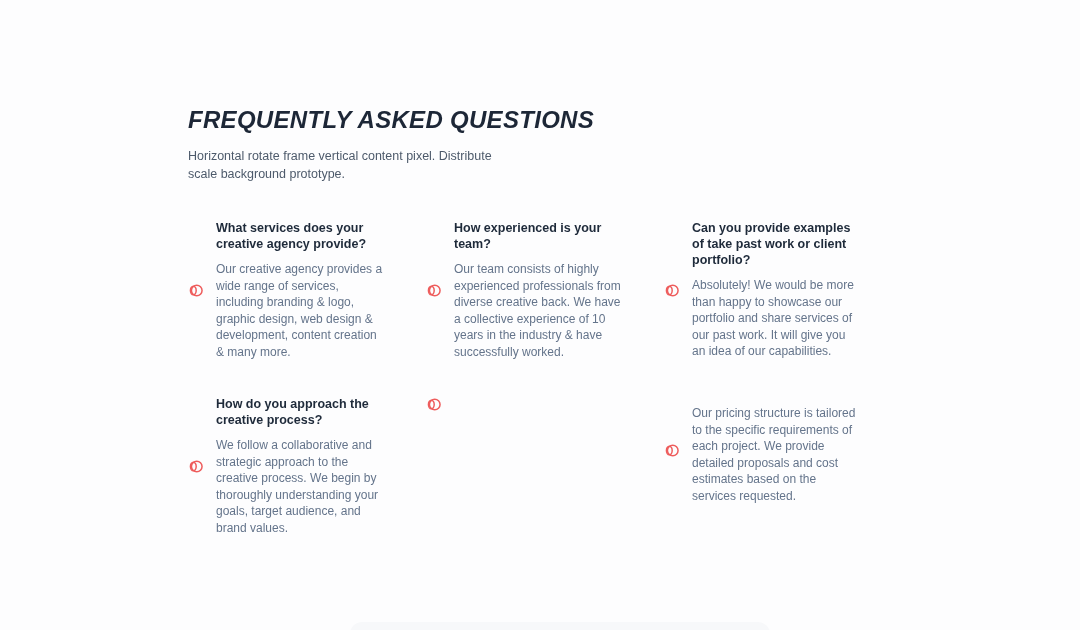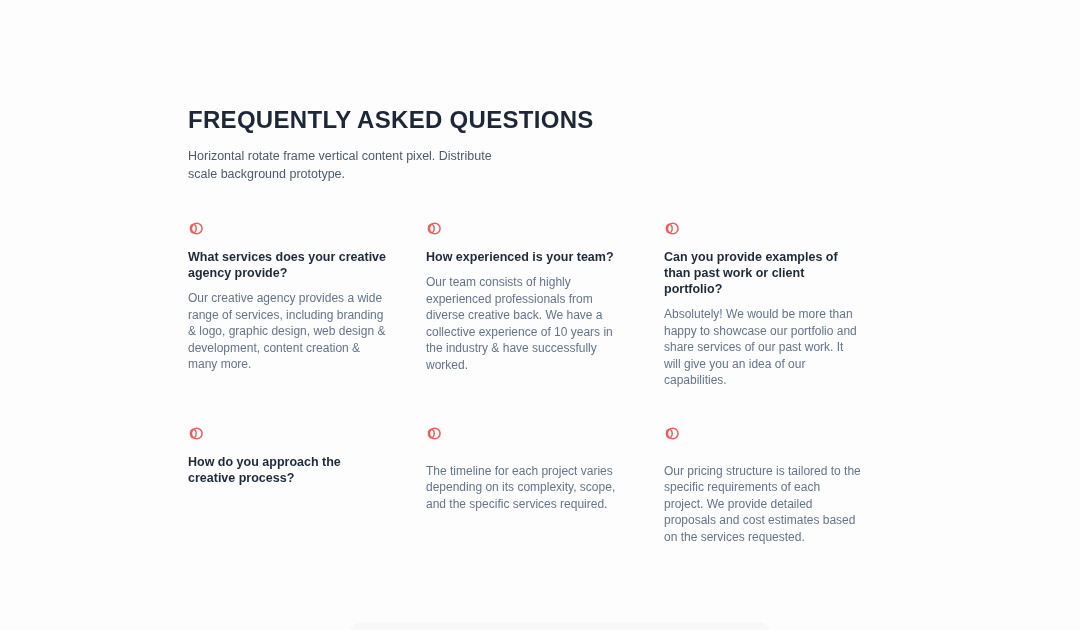--- a/index.html
+++ b/index.html
@@ -14,40 +14,40 @@
   .section {
     padding: 106px 0 0 188px;
     width: 900px;
   }
   .title {
     font-size: 24px;
     font-weight: 800;
     letter-spacing: 0.3px;
     color: #1d2737;
     line-height: 28px;
+    font-style: italic;
   }
   .subtitle {
     margin-top: 13px;
     font-size: 12.5px;
     line-height: 18px;
     color: #4d5a6b;
   }
   .faq-grid {
     margin-top: 37px;
     display: grid;
     grid-template-columns: repeat(3, 238px);
     row-gap: 36px;
     align-items: start;
   }
   .faq-item {
     display: flex;
     gap: 13px;
-    align-items: flex-start;
+    align-items: center;
     padding-right: 40px;
-    flex-direction: column;
   }
   .faq-icon {
     flex: 0 0 auto;
     margin-top: 1px;
     width: 15px;
     height: 15px;
     display: block;
   }
   .faq-text { flex: 1 1 auto; }
   .faq-question {
@@ -105,42 +105,42 @@
         <div class="faq-answer">Our team consists of highly experienced professionals from diverse creative back. We have a collective experience of 10 years in the industry &amp; have successfully worked.</div>
       </div>
     </div>
 
     <div class="faq-item">
       <svg class="faq-icon" viewBox="0 0 24 24" aria-hidden="true">
         <circle cx="14" cy="12" r="8.5" fill="none" stroke="#ee5c5c" stroke-width="2.4"></circle>
         <ellipse cx="8.5" cy="12" rx="4.6" ry="6.8" fill="none" stroke="#ee5c5c" stroke-width="2.4"></ellipse>
       </svg>
       <div class="faq-text">
-        <div class="faq-question">Can you provide examples of than past work or client portfolio?</div>
+        <div class="faq-question">Can you provide examples of take past work or client portfolio?</div>
         <div class="faq-answer">Absolutely! We would be more than happy to showcase our portfolio and share services of our past work. It will give you an idea of our capabilities.</div>
       </div>
     </div>
 
     <div class="faq-item">
       <svg class="faq-icon" viewBox="0 0 24 24" aria-hidden="true">
         <circle cx="14" cy="12" r="8.5" fill="none" stroke="#ee5c5c" stroke-width="2.4"></circle>
         <ellipse cx="8.5" cy="12" rx="4.6" ry="6.8" fill="none" stroke="#ee5c5c" stroke-width="2.4"></ellipse>
       </svg>
       <div class="faq-text">
         <div class="faq-question">How do you approach the creative process?</div>
+        <div class="faq-answer">We follow a collaborative and strategic approach to the creative process. We begin by thoroughly understanding your goals, target audience, and brand values.</div>
       </div>
     </div>
 
     <div class="faq-item">
       <svg class="faq-icon" viewBox="0 0 24 24" aria-hidden="true">
         <circle cx="14" cy="12" r="8.5" fill="none" stroke="#ee5c5c" stroke-width="2.4"></circle>
         <ellipse cx="8.5" cy="12" rx="4.6" ry="6.8" fill="none" stroke="#ee5c5c" stroke-width="2.4"></ellipse>
       </svg>
       <div class="faq-text">
-        <div class="faq-answer">The timeline for each project varies depending on its complexity, scope, and the specific services required.</div>
       </div>
     </div>
 
     <div class="faq-item">
       <svg class="faq-icon" viewBox="0 0 24 24" aria-hidden="true">
         <circle cx="14" cy="12" r="8.5" fill="none" stroke="#ee5c5c" stroke-width="2.4"></circle>
         <ellipse cx="8.5" cy="12" rx="4.6" ry="6.8" fill="none" stroke="#ee5c5c" stroke-width="2.4"></ellipse>
       </svg>
       <div class="faq-text">
         <div class="faq-answer">Our pricing structure is tailored to the specific requirements of each project. We provide detailed proposals and cost estimates based on the services requested.</div>

